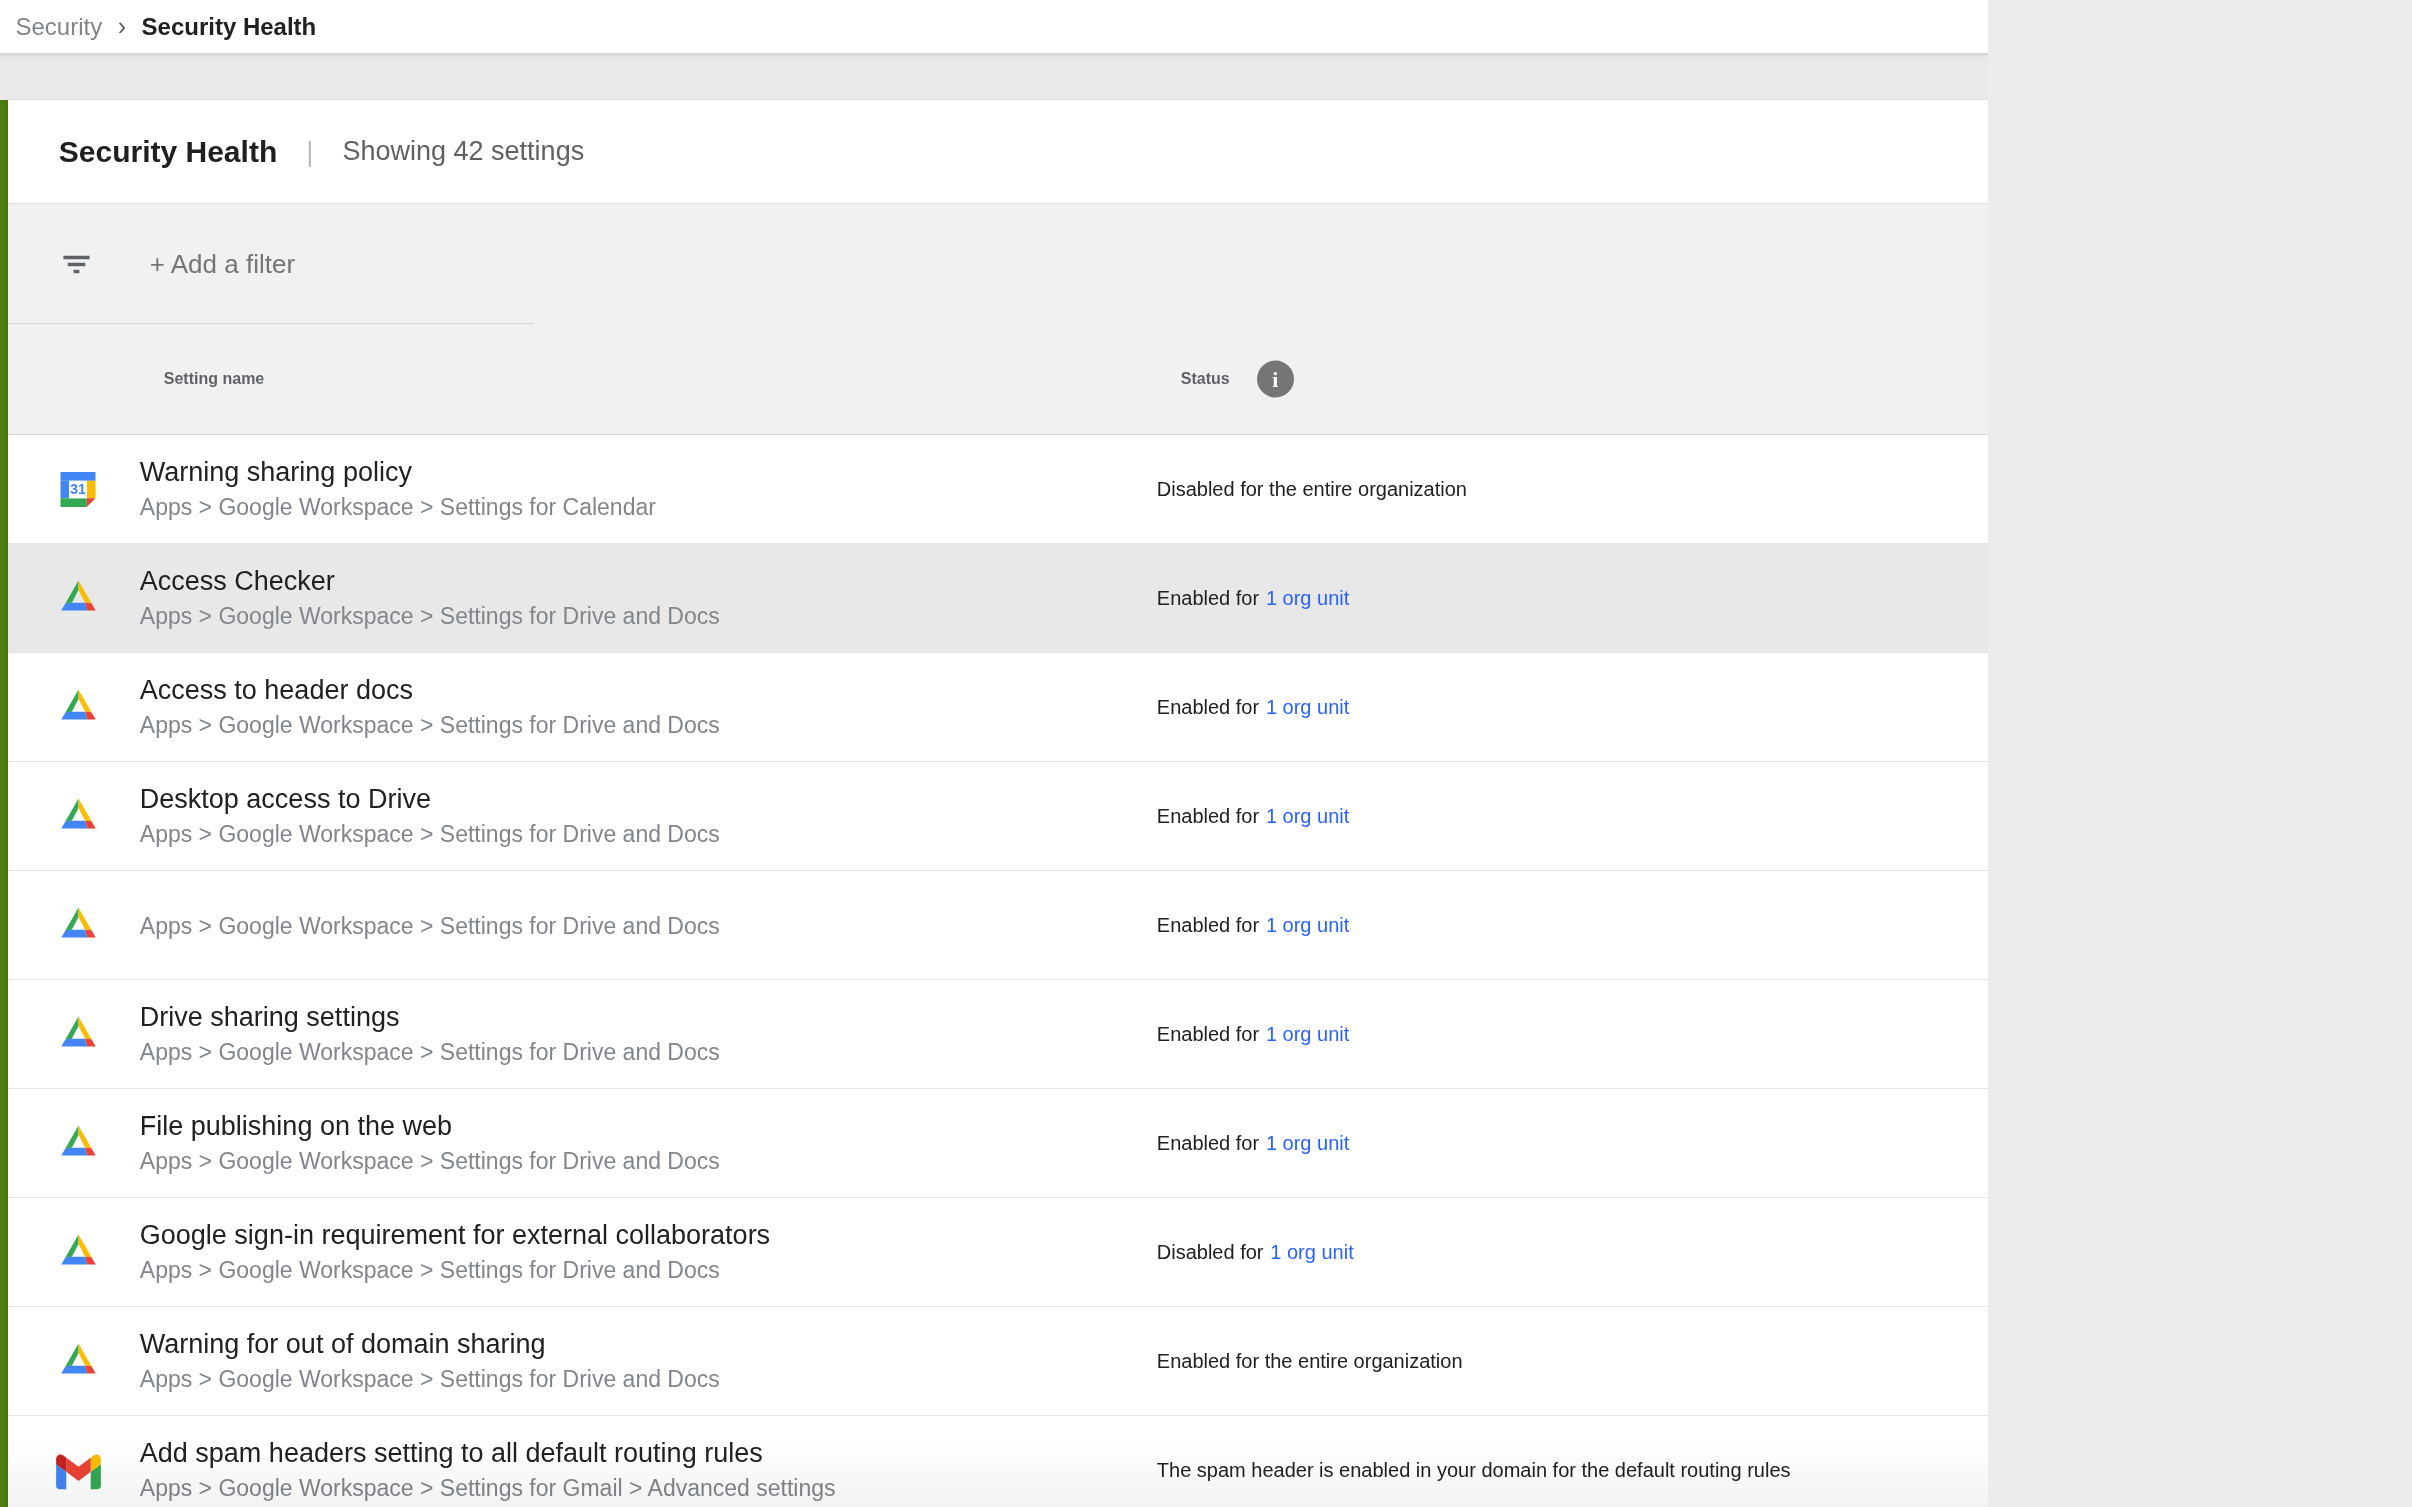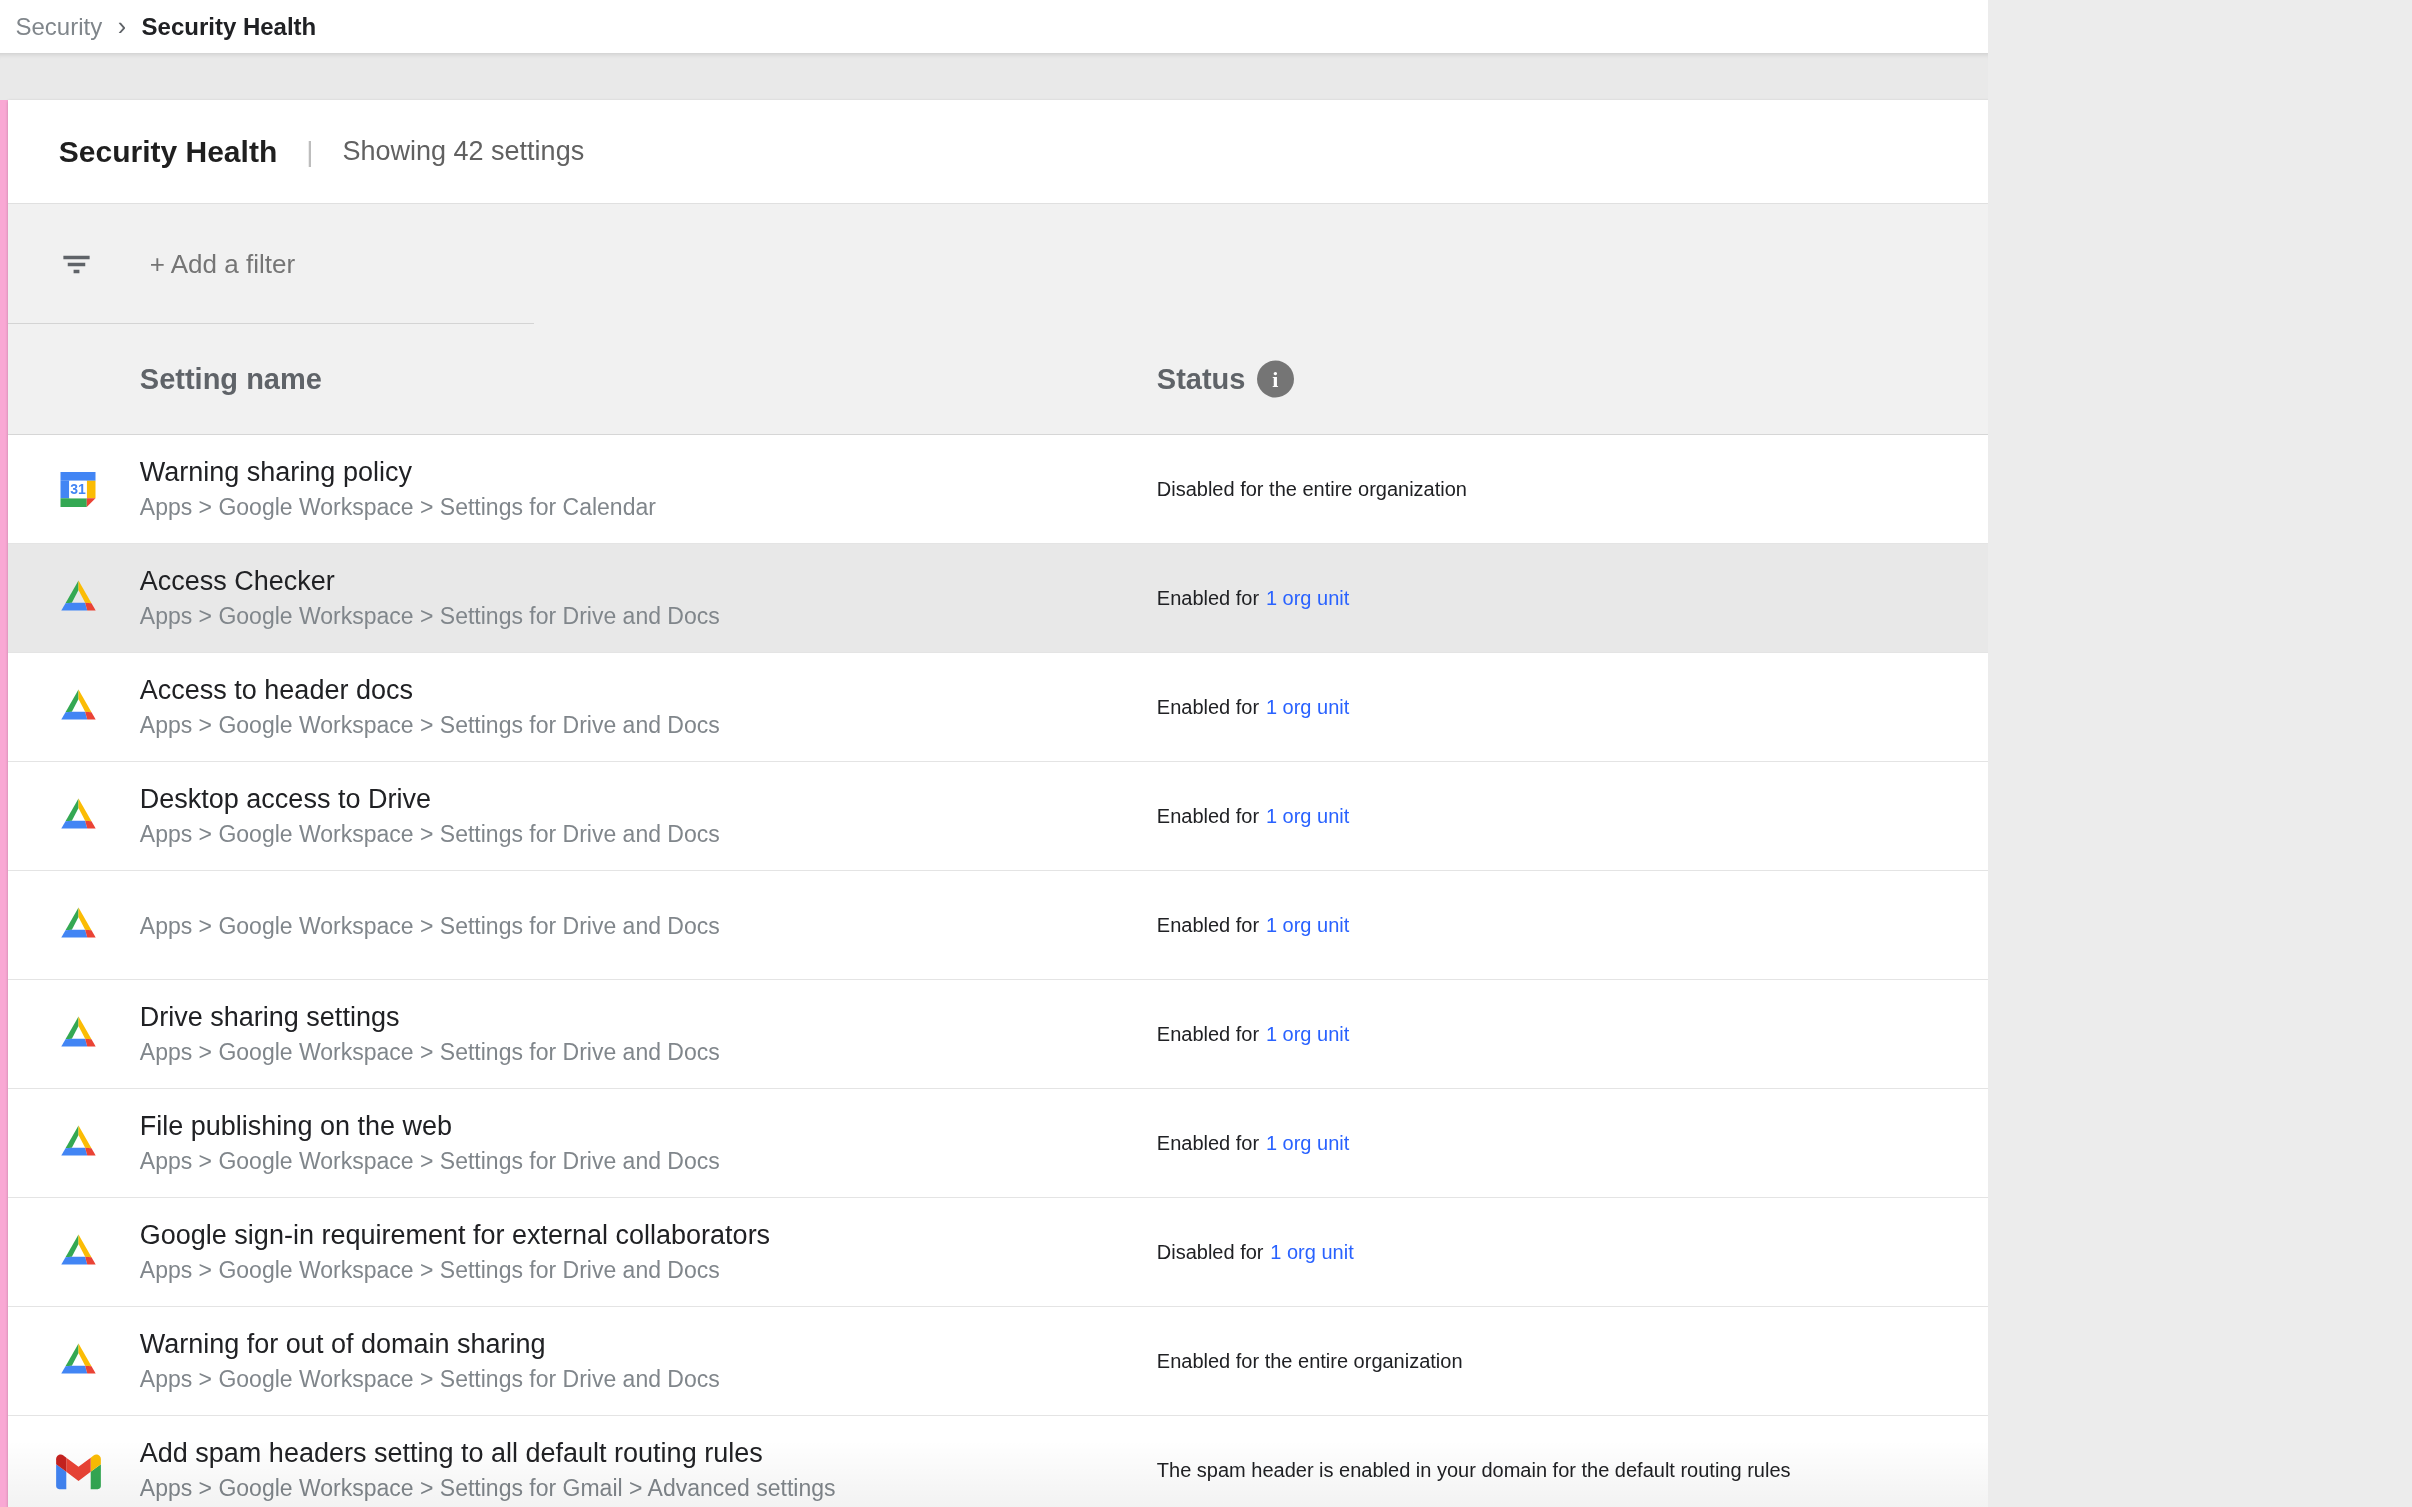--- a/index.html
+++ b/index.html
@@ -1,17 +1,17 @@
 <!DOCTYPE html>
 <html><head>
 <meta charset="utf-8">
 <style>
   * { margin:0; padding:0; box-sizing:border-box; }
   body { font-family:"Liberation Sans","DejaVu Sans",sans-serif; background:#ececec; }
-  .page { position:relative; width:1988px; height:1508px; background:#f9a8d4; overflow:hidden; }
+  .page { position:relative; width:1988px; height:1508px; background:#4d7c0f; overflow:hidden; }
 
   
   .crumbbar { height:53px; background:#ffffff; display:flex; align-items:center; padding-left:15.5px; font-size:24px; }
   .crumb-parent { color:#80868b; cursor:pointer; }
   .crumb-sep { color:#5f6368; margin:0 15.5px; font-size:25px; }
   .crumb-current { color:#202124; font-weight:700; }
 
   .band { height:47px; background:#e9e9e9; box-shadow:inset 0 6.8px 6.8px -6.8px rgba(0,0,0,.18); }
 
   
@@ -27,21 +27,21 @@
   .subtitle { font-size:27px; color:#616161; }
   .help-btn { margin-left:auto; width:43px; height:43px; border-radius:50%; background:#5f6368; color:#fff;
           font-size:26px; font-weight:700; display:flex; align-items:center; justify-content:center; cursor:pointer; }
 
   .filter-bar { position:relative; height:120px; background:#f1f1f1; display:flex; align-items:center; padding-left:51px; }
   .filter-bar::after { content:""; position:absolute; left:0; bottom:0; width:526px; height:1px; background:#d4d4d4; }
   .filter-glyph { width:35px; height:35px; }
   .add-filter { margin-left:56px; font-size:26px; color:#757575; cursor:pointer; }
 
   .table-header { position:relative; height:111px; background:#f1f1f1; border-bottom:1px solid #d6d6d6; }
-  .col-label { position:absolute; top:50%; transform:translateY(-50%); font-size:29px; font-weight:700; color:#5f6368; }
+  .col-label { position:absolute; top:50%; transform:translateY(-50%); font-size:16px; font-weight:700; color:#5f6368;margin-left:24px; }
   .col-setting { left:132px; }
   .col-status { left:1149px; }
   .info-btn { position:absolute; left:1249px; top:50%; transform:translateY(-50%); width:37px; height:37px;
           border-radius:50%; background:#757575; color:#fff; font-size:22px; font-weight:700;
           display:flex; align-items:center; justify-content:center; cursor:pointer; font-family:"Liberation Serif","DejaVu Serif",serif; }
 
   
   .row { position:relative; height:109px; background:#fff; border-bottom:1px solid #e4e4e4; }
   .row.highlighted { background:#e8e8e8; }
   .app-icon { position:absolute; left:48px; top:50%; transform:translateY(-50%); width:45px; height:45px;

